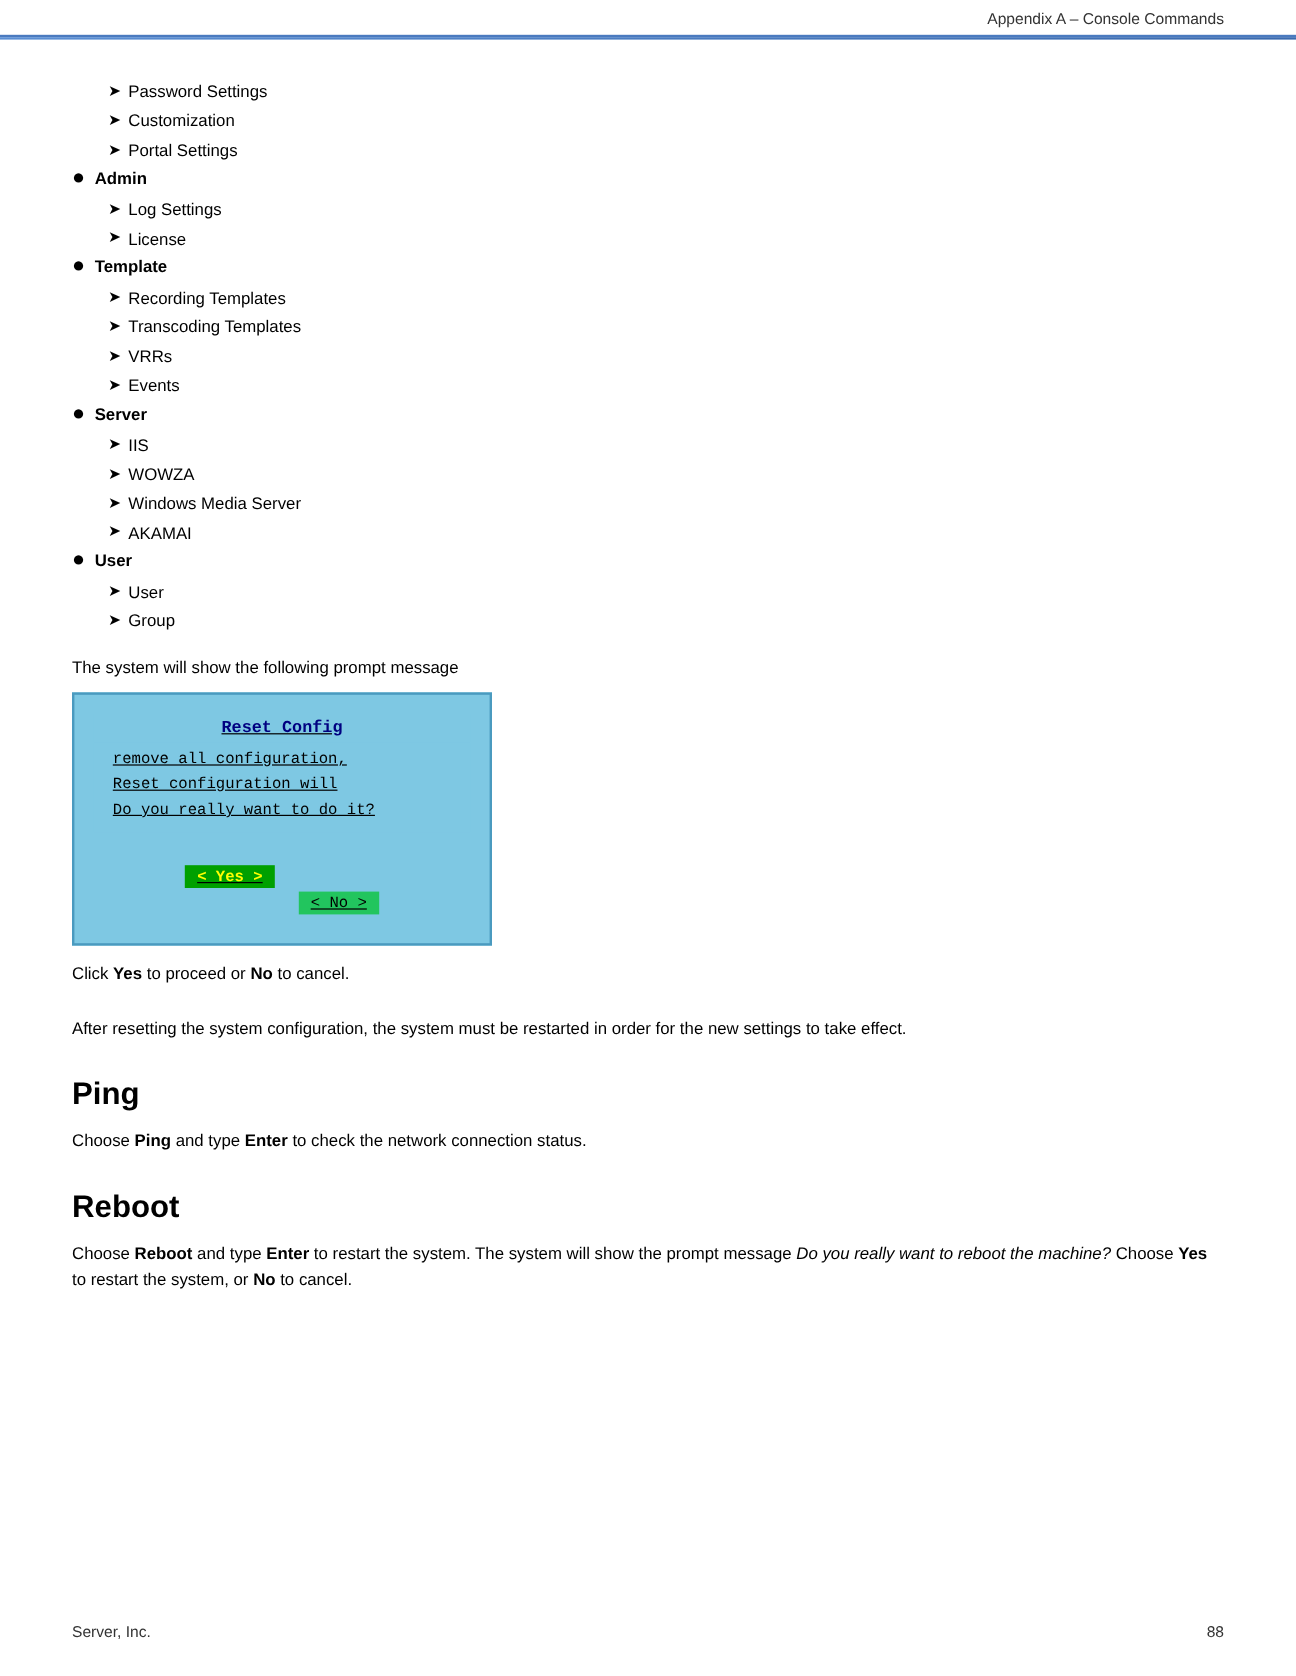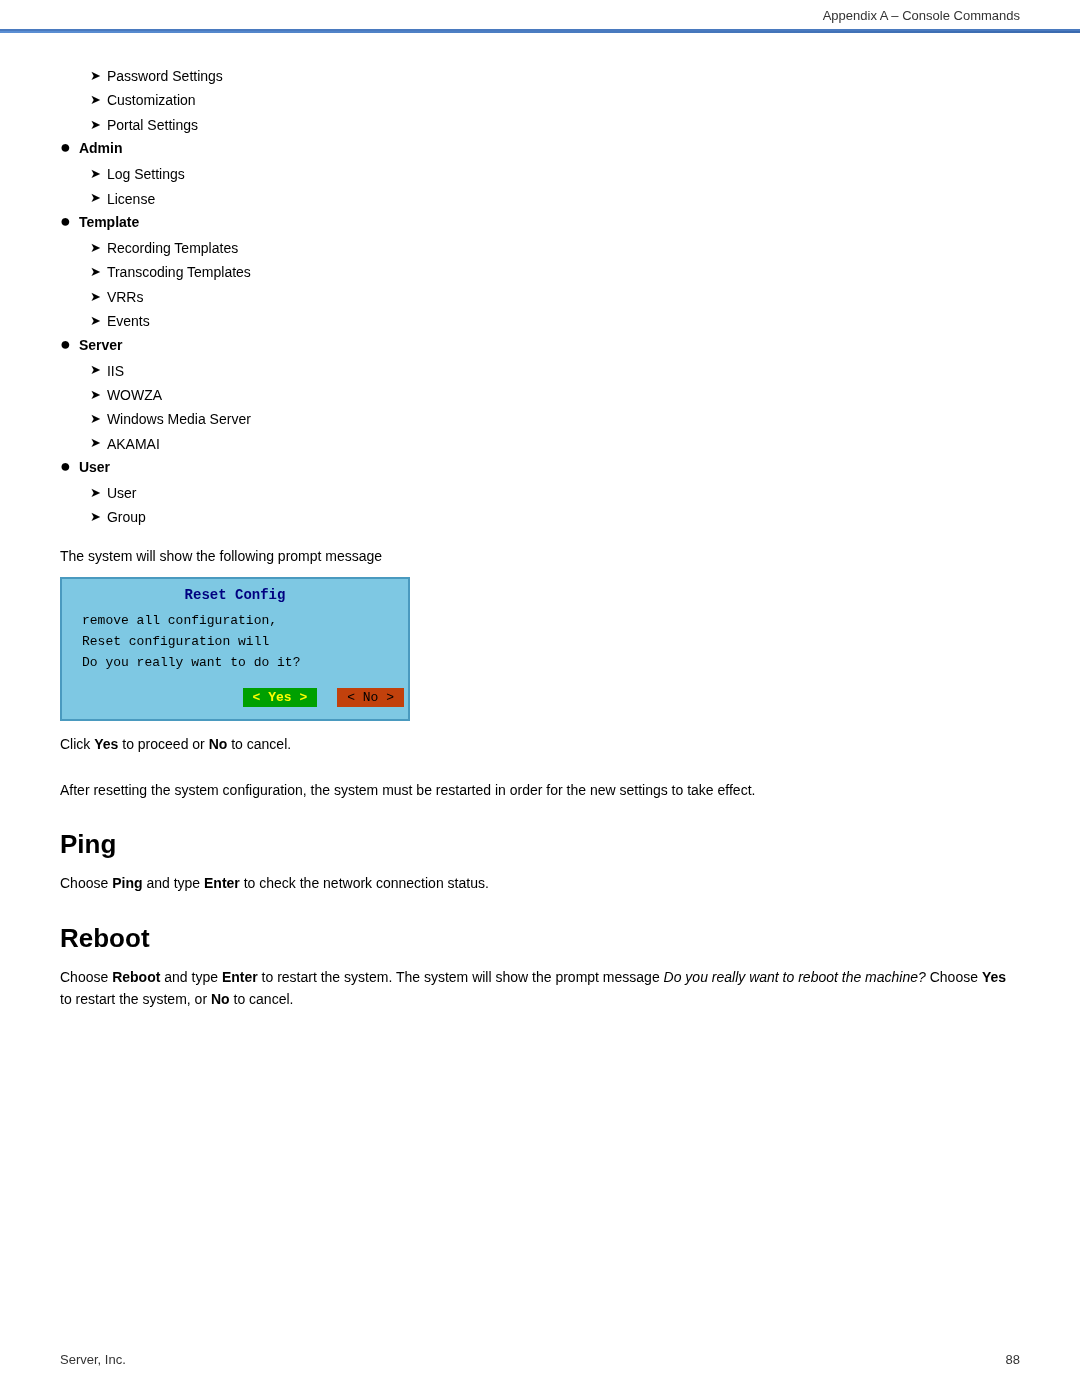--- a/index.html
+++ b/index.html
@@ -88,24 +88,25 @@
       line-height: 1.6;
       margin-top: 16px;
       margin-bottom: 10px;
     }
 
     
     .terminal-box {
       background: #7ec8e3;
       border: 2px solid #4a9abf;
       width: 350px;
-      padding: 4px;
+      padding: 16px;
       margin-bottom: 12px;
       font-family: 'Courier New', Courier, monospace;
       font-size: 14px;
+      text-decoration: underline;
     }
 
     .terminal-title {
       background: #7ec8e3;
       text-align: center;
       font-weight: bold;
       color: #000080;
       padding: 4px 0;
       font-size: 14px;
       border-bottom: none;
@@ -116,44 +117,45 @@
       padding: 4px 16px 8px 16px;
       color: #000000;
       font-family: 'Courier New', Courier, monospace;
       font-size: 13px;
       line-height: 1.6;
     }
 
     .terminal-buttons {
       display: flex;
       align-items: center;
-      justify-content: flex-end;
+      justify-content: center;
       gap: 20px;
       padding: 6px 0 8px 0;
     }
 
     .btn-yes {
       background: #00a000;
       color: #ffff00;
       border: none;
       padding: 2px 10px;
       font-family: 'Courier New', Courier, monospace;
       font-size: 13px;
       font-weight: bold;
       cursor: pointer;
     }
 
     .btn-no {
-      background: #c2410c;
+      background: #22c55e;
       color: #000000;
       border: none;
       padding: 2px 10px;
       font-family: 'Courier New', Courier, monospace;
       font-size: 13px;
       cursor: pointer;
+      margin-top: 43px;
     }
 
     
     .click-note {
       font-size: 14px;
       line-height: 1.6;
       margin-bottom: 6px;
     }
 
     .click-note strong {

